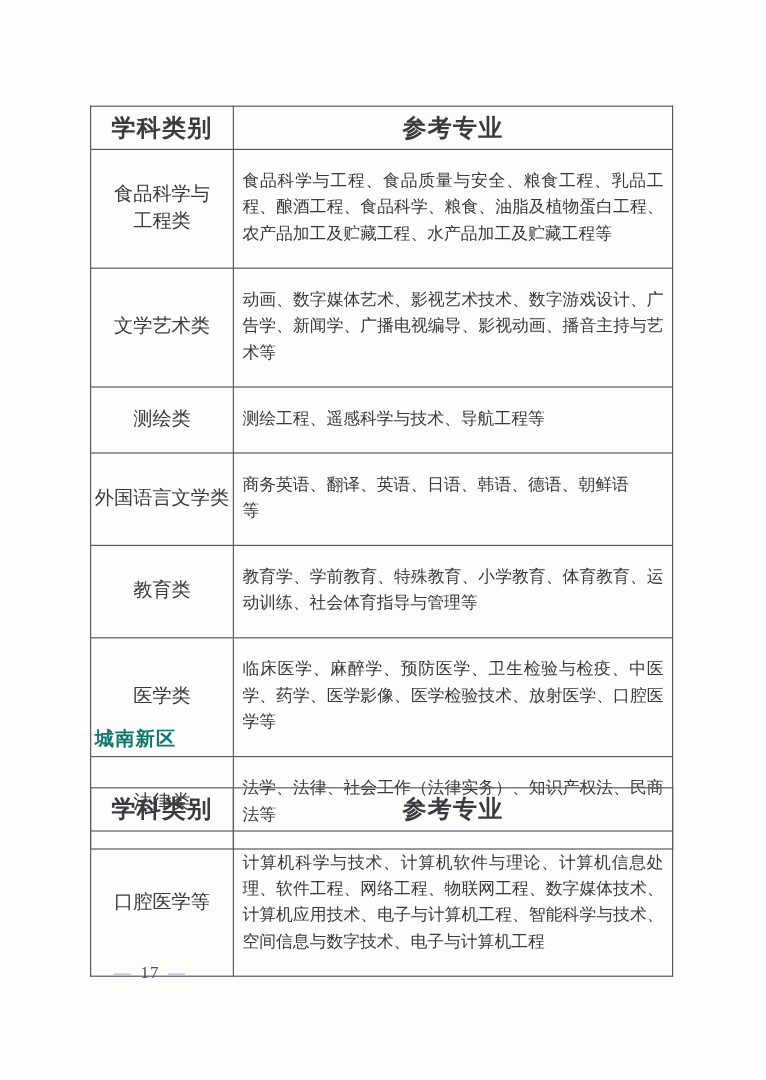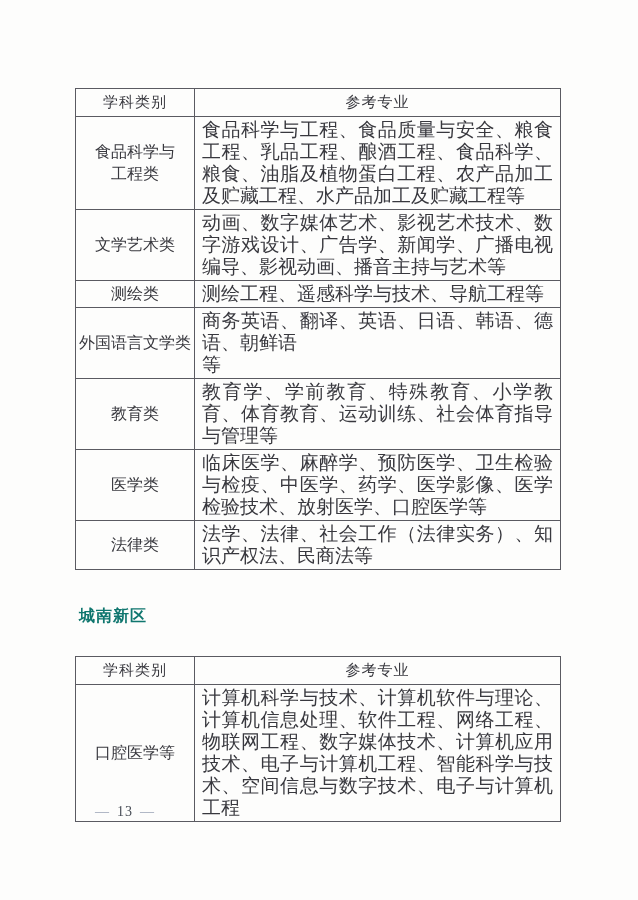--- a/index.html
+++ b/index.html
@@ -18,41 +18,41 @@
     width: 486px;
     border-collapse: collapse;
     table-layout: fixed;
   }
   #table1 { top: 88px; }
   #table2 { top: 656px; }
   .ref-table th, .ref-table td {
     border: 1px solid #5a5a61;
   }
   .ref-table th {
-    font-size: 15px;
-    font-weight: 400;
+    font-size: 20px;
+    font-weight: 700;
     letter-spacing: 1px;
     padding: 4px 2px;
     text-align: center;
     color: #3a3a40;
   }
   th.col-cat, td.cat { width: 114px; }
   td.cat {
     font-size: 16px;
     text-align: center;
     vertical-align: middle;
     padding: 2px 2px;
     line-height: 22px;
     white-space: pre-line;
   }
   td.majors {
-    font-size: 19px;
+    font-size: 14px;
     text-align: justify;
     vertical-align: middle;
-    padding: 2px 7px;
+    padding: 16px 7px;
     line-height: 22px;
     white-space: pre-line;
   }
   .section-title {
     position: absolute;
     left: 79px;
     top: 606px;
     margin: 0;
     font-family: "Liberation Sans", "DejaVu Sans", sans-serif;
     font-size: 16px;
@@ -130,16 +130,16 @@
     </thead>
     <tbody>
         <tr>
           <td class="cat">口腔医学等</td>
           <td class="majors">计算机科学与技术、计算机软件与理论、计算机信息处理、软件工程、网络工程、物联网工程、数字媒体技术、计算机应用技术、电子与计算机工程、智能科学与技术、空间信息与数字技术、电子与计算机工程</td>
         </tr>
       </tbody>
   </table>
 
   <div class="footer">
-    <span class="dash">—</span><span>13</span><span class="dash">—</span>
+    <span class="dash">—</span><span>17</span><span class="dash">—</span>
   </div>
 
 </div>
 
 </body></html>

